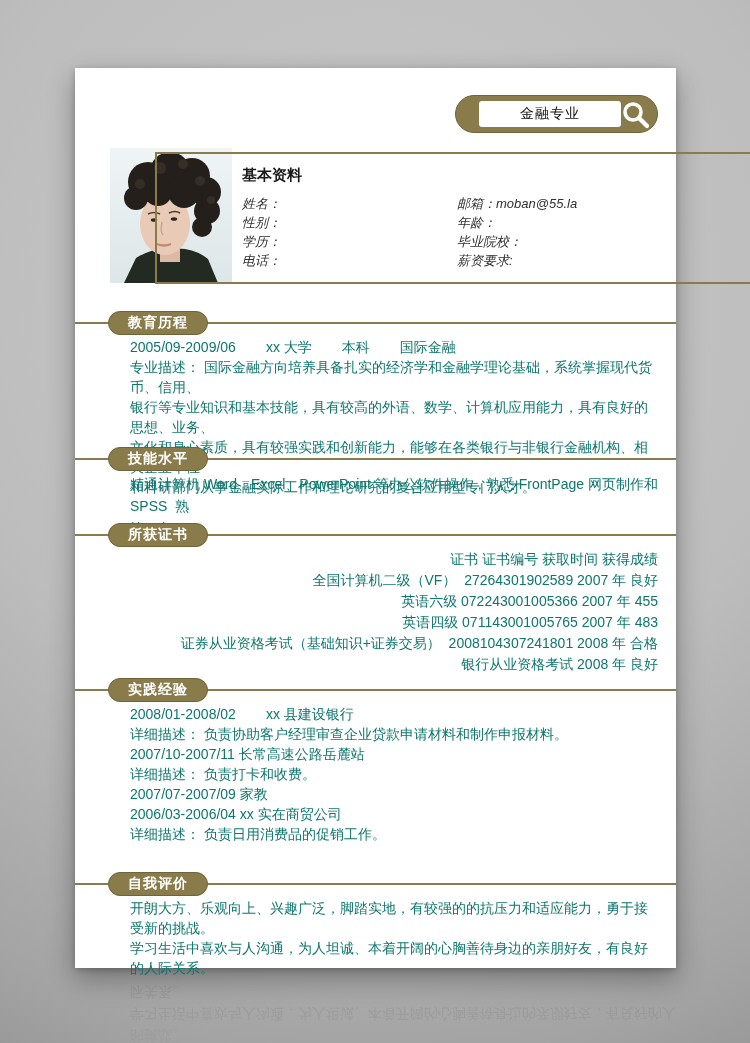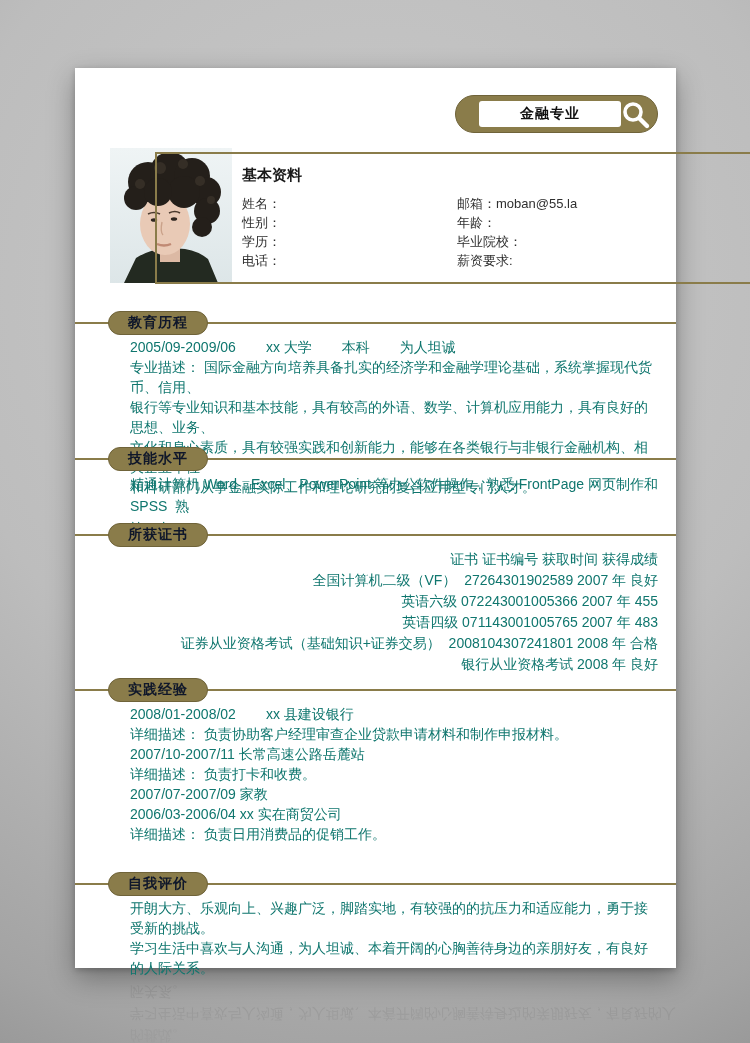--- a/index.html
+++ b/index.html
@@ -16,51 +16,51 @@
     box-shadow:0 10px 26px rgba(0,0,0,.32), 0 2px 6px rgba(0,0,0,.20);
   }
   
   .search-badge{
     position:absolute;left:380px;top:27px;width:203px;height:38px;
     background:#8a7c4a;border:1px solid #6f6339;border-radius:19px;box-sizing:border-box;
   }
   .search-badge .inner{
     position:absolute;left:23px;top:5px;width:142px;height:26px;background:#fff;border-radius:3px;
     display:flex;align-items:center;justify-content:center;
-    font-size:14px;font-weight:bold;color:#111;letter-spacing:1px;
+    font-size:14px;font-weight:normal;color:#111;letter-spacing:1px;
   }
   .search-badge .mag{position:absolute;right:6px;top:4px;width:30px;height:30px;}
   
   .photo{position:absolute;left:35px;top:80px;width:122px;height:135px;overflow:hidden;}
   
   .info-box{
     position:absolute;left:80px;top:84px;width:578px;height:132px;box-sizing:border-box;
     border:2px solid #8a7c4a;width:578px;
   }
   .info-box{width:696px;padding-left:44px;}
   .info-title{position:absolute;left:85px;top:12px;font-size:15px;font-weight:bold;color:#1a1a1a;}
   .info-grid{position:absolute;left:85px;top:40px;right:12px;}
   .info-row{display:flex;height:19px;line-height:19px;font-size:13px;color:#2f2f2f;}
-  .info-cell{display:flex;}
+  .info-cell{display:flex;font-style:italic;}
   .info-cell.left{width:215px;}
   .info-cell .lbl{white-space:pre;}
   .info-cell .val{white-space:pre;}
   
   .section{position:absolute;left:0;width:601px;}
   .section-education{top:243px;}
   .section-skills{top:379px;}
   .section-certificates{top:455px;}
   .section-experience{top:610px;}
   .section-self_evaluation{top:804px;}
   .section .rule{position:absolute;left:0;right:0;top:11px;height:2px;background:#8a7c4a;}
   .section .badge{
     position:absolute;left:33px;top:0;width:100px;height:24px;box-sizing:border-box;
     background:#8a7c4a;border:1px solid #6f6339;border-radius:12px;
     display:flex;align-items:center;justify-content:center;
-    font-size:14px;font-weight:bold;color:#0f172a;letter-spacing:1px;z-index:2;
+    font-size:14px;font-weight:bold;color:#ffffff;letter-spacing:1px;z-index:2;
   }
   .section .content{position:absolute;left:55px;right:18px;top:26px;font-size:14px;color:#0f766e;}
   .section .line{line-height:20px;white-space:pre-wrap;}
   .section-certificates .line{line-height:21px;text-align:right;}
   .section-skills .line{line-height:22px;}
   .seg-row{display:flex;line-height:20px;}
   .seg-row .seg{margin-right:30px;white-space:pre;}
   
   .reflection{
     position:absolute;left:75px;top:981px;width:601px;
@@ -175,21 +175,21 @@
 
     <div id="sections-root">
         <div class="section section-education">
           <div class="rule"></div>
           <div class="badge">教育历程</div>
           <div class="content">
             <div class="seg-row">
               <span class="seg">2005/09-2009/06</span>
               <span class="seg">xx 大学</span>
               <span class="seg">本科</span>
-              <span class="seg">为人坦诚</span>
+              <span class="seg">国际金融</span>
             </div>
             <div class="line">专业描述： 国际金融方向培养具备扎实的经济学和金融学理论基础，系统掌握现代货币、信用、</div>
             <div class="line">银行等专业知识和基本技能，具有较高的外语、数学、计算机应用能力，具有良好的思想、业务、</div>
             <div class="line">文化和身心素质，具有较强实践和创新能力，能够在各类银行与非银行金融机构、相关企业单位</div>
             <div class="line">和科研部门从事金融实际工作和理论研究的复合应用型专门人才。</div>
           </div>
         </div>
         <div class="section section-skills">
           <div class="rule"></div>
           <div class="badge">技能水平</div>

